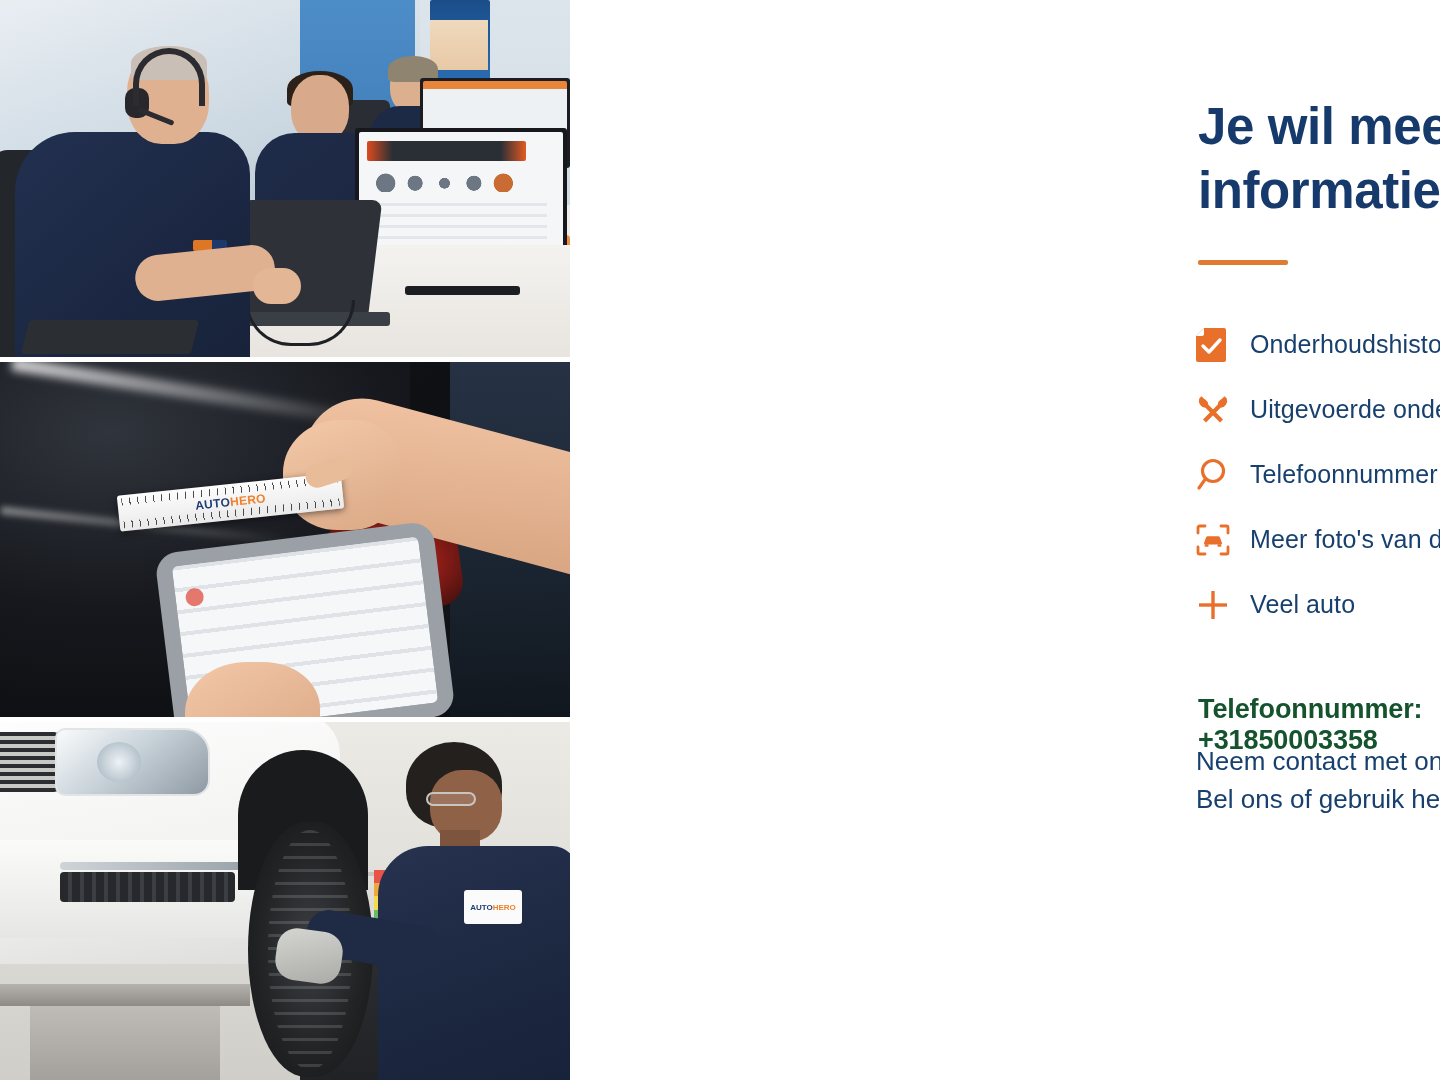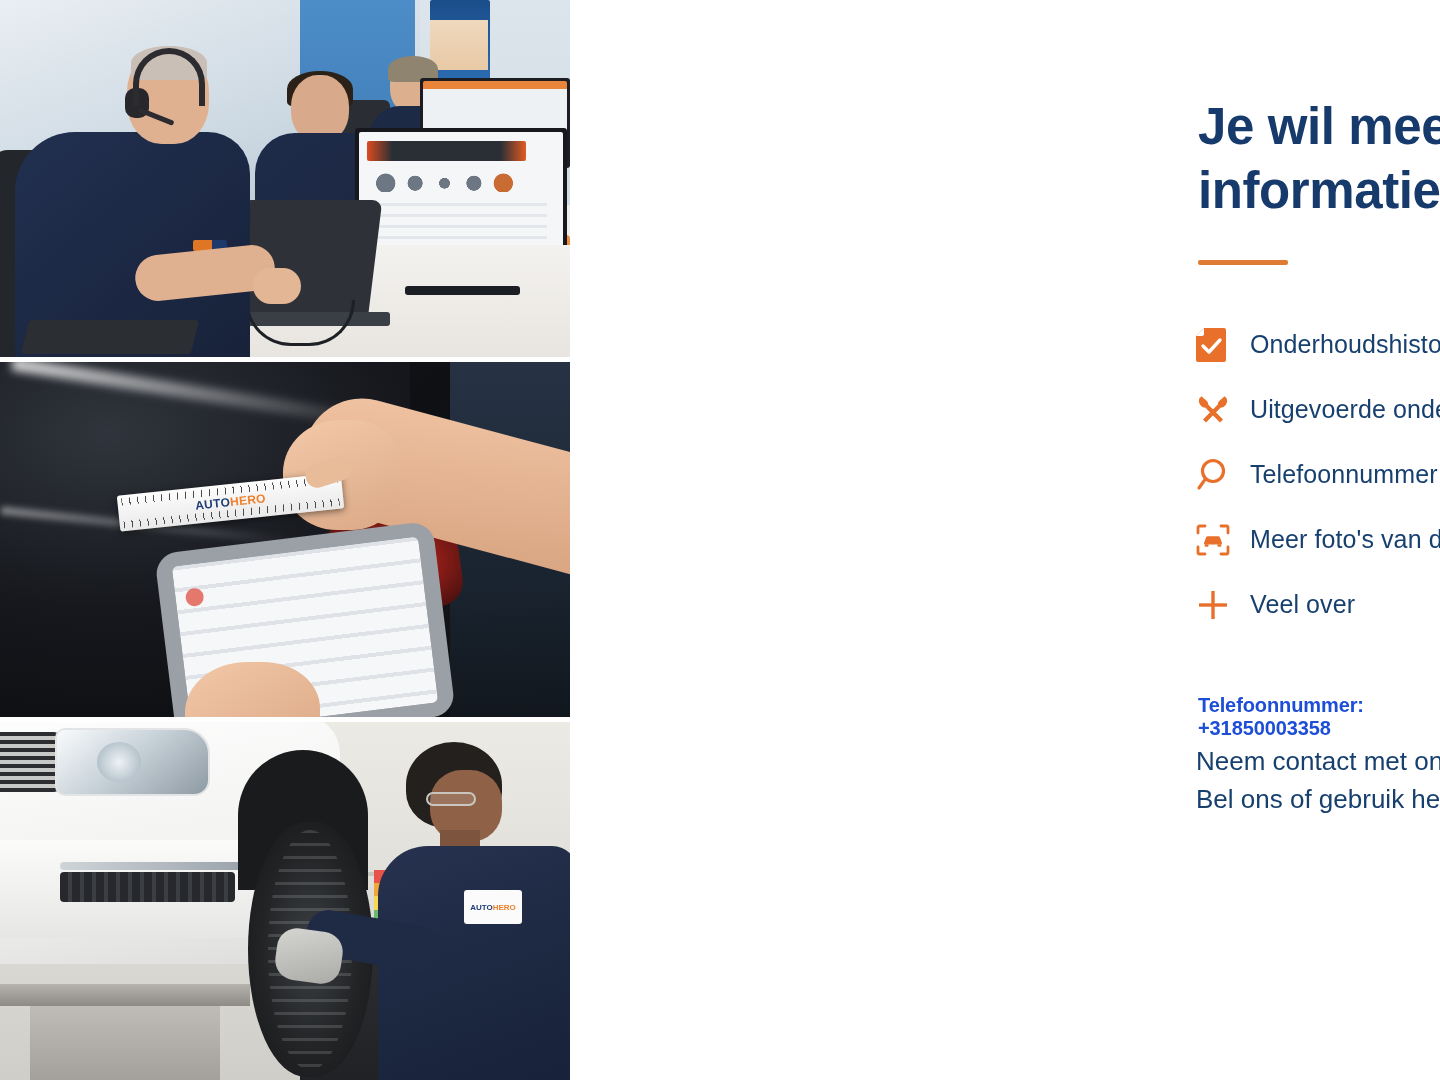--- a/index.html
+++ b/index.html
@@ -228,22 +228,22 @@
 
   .rule { position:absolute; left:628px; top:260px; width:90px; height:5px;
       background:#e07b33; border-radius:2px; }
 
   .feature-list { position:absolute; left:626px; top:312px; width:740px; }
   .feature-row { display:flex; align-items:center; height:65px; }
   .feature-icon { width:54px; flex:0 0 54px; display:flex; align-items:center;
       justify-content:flex-start; }
   .feature-label { font-size:25px; color:#17406f; letter-spacing:0.1px; }
 
-  .phone { position:absolute; left:628px; top:694px; font-size:20px;
-      font-weight:bold; color:#1d4ed8; letter-spacing:-0.1px; }
+  .phone { position:absolute; left:628px; top:694px; font-size:27px;
+      font-weight:bold; color:#14532d; letter-spacing:-0.1px; }
   .contact { position:absolute; left:626px; top:742px; width:740px;
       font-size:26px; line-height:1.48; color:#17406f; }
   .contact span { display:block; }
 </style>
 </head>
 <body>
 
 <div class="page">
 
   <div class="photo-col">
@@ -426,21 +426,21 @@
         <span class="feature-label">Meer foto's van de auto</span>
       </div>
 
       <div class="feature-row">
         <span class="feature-icon">
           <svg width="34" height="34" viewBox="0 0 34 34">
             <line x1="17" y1="3" x2="17" y2="31" stroke="#e8702a" stroke-width="3.4" stroke-linecap="butt"></line>
             <line x1="3" y1="17" x2="31" y2="17" stroke="#e8702a" stroke-width="3.4" stroke-linecap="butt"></line>
           </svg>
         </span>
-        <span class="feature-label">Veel over</span>
+        <span class="feature-label">Veel auto</span>
       </div>
 
     </div>
 
     <div class="phone">Telefoonnummer: +31850003358</div>
 
     <div class="contact">
       <span>Neem contact met ons op voor meer informatie!</span>
       <span>Bel ons of gebruik het contactformulier.</span>
     </div>

